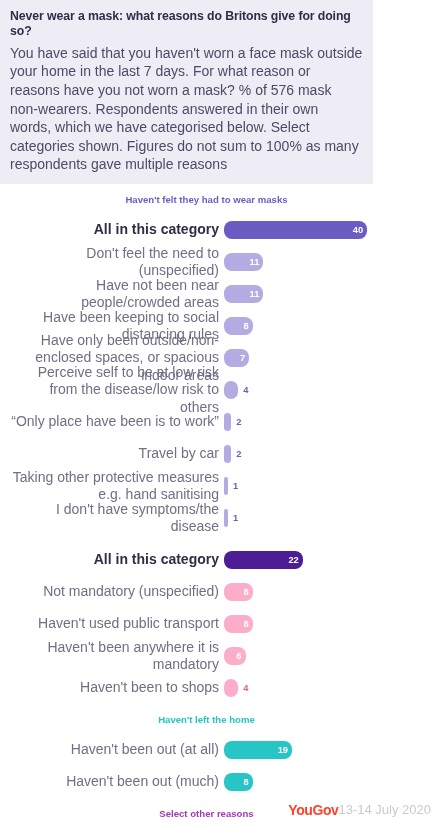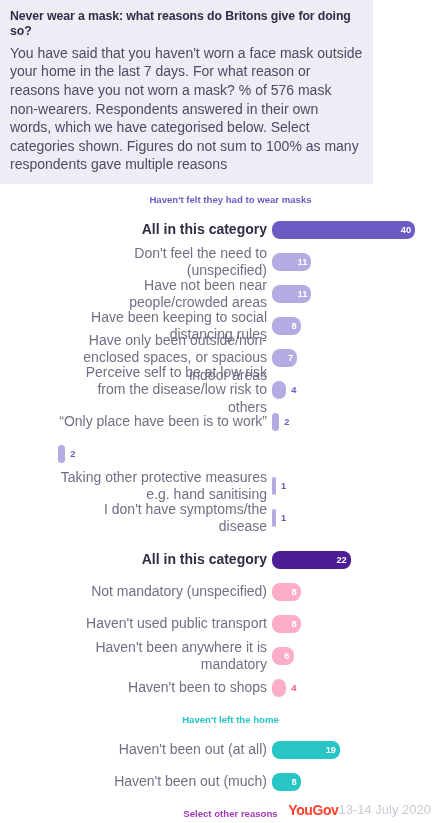--- a/index.html
+++ b/index.html
@@ -43,21 +43,20 @@
   }
 
   
   .body {
     padding: 0 10px;
     box-sizing: border-box;
   }
 
   .section {
     margin-top: 10px;
-    margin-left: 48px;
   }
   .section-title {
     text-align: center;
     font-size: 9.6px;
     font-weight: bold;
     margin: 0 0 9px 0;
     padding-left: 40px;
   }
 
   .rows { display: block; }
@@ -196,20 +195,21 @@
             </div>
           </div>
           <div class="row">
             <div class="row-label">“Only place have been is to work”</div>
             <div class="bar-area">
               <div class="bar" style="width: 7.2px; background: rgb(179, 171, 226);"></div>
               <span class="bar-value outside" style="color: rgb(107, 92, 196); left: 12.2px;">2</span>
             </div>
           </div>
           <div class="row">
+            <div class="row-label">Travel by car</div>
             <div class="bar-area">
               <div class="bar" style="width: 7.2px; background: rgb(179, 171, 226);"></div>
               <span class="bar-value outside" style="color: rgb(107, 92, 196); left: 12.2px;">2</span>
             </div>
           </div>
           <div class="row">
             <div class="row-label">Taking other protective measures e.g. hand sanitising</div>
             <div class="bar-area">
               <div class="bar" style="width: 4px; background: rgb(179, 171, 226);"></div>
               <span class="bar-value outside" style="color: rgb(107, 92, 196); left: 9px;">1</span>

